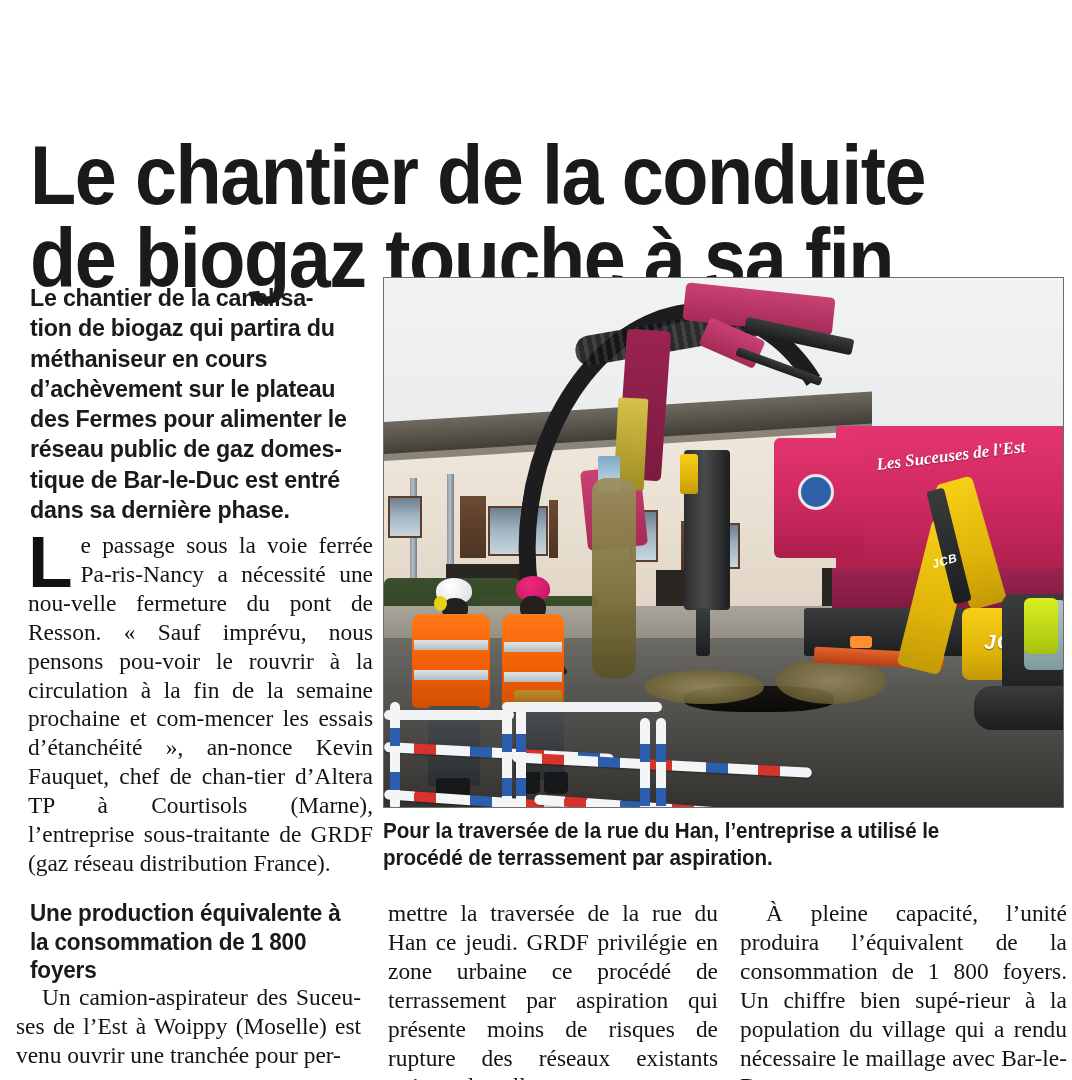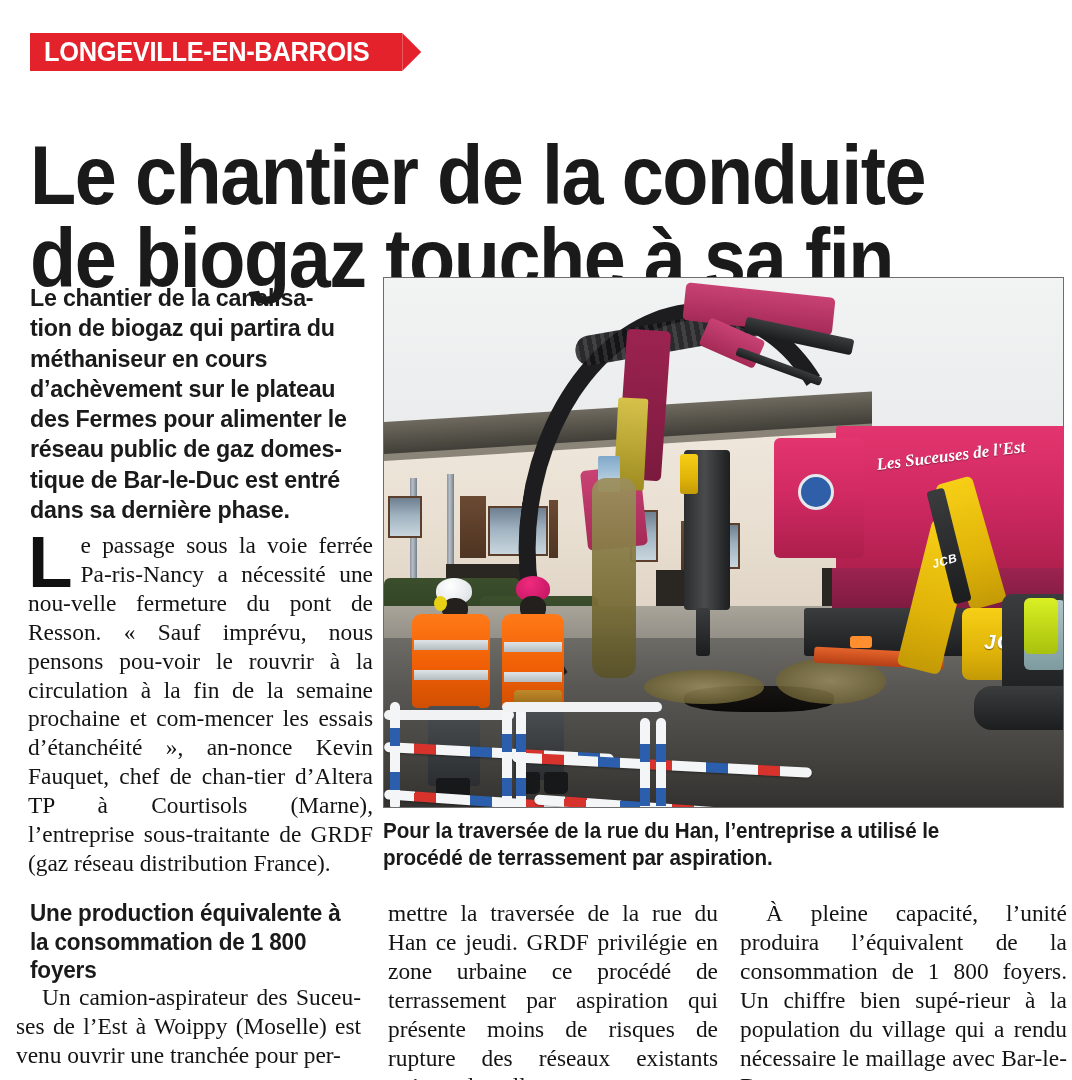--- a/index.html
+++ b/index.html
@@ -376,26 +376,20 @@
     color: #1a1a1a;
     transform: scaleX(0.96);
     transform-origin: left top;
   }
 </style>
 </head>
 <body>
 
 <div id="page">
 
-  <div id="kicker-wrap">
-    <div id="kicker-body">
-      <span id="kicker-text">LONGEVILLE-EN-BARROIS</span>
-    </div>
-    <div id="kicker-arrow"></div>
-  </div>
 
   <h1 id="headline">Le chantier de la conduite
 de biogaz touche à sa fin</h1>
 
   <div id="standfirst">Le chantier de la canalisa-tion de biogaz qui partira du méthaniseur en cours d’achèvement sur le plateau des Fermes pour alimenter le réseau public de gaz domes-tique de Bar-le-Duc est entré dans sa dernière phase.</div>
 
   <div id="left-body">
     <span class="dropcap">L</span><span>e passage sous la voie ferrée Pa-ris-Nancy a nécessité une nou-velle fermeture du pont de Resson. « Sauf imprévu, nous pensons pou-voir le rouvrir à la circulation à la fin de la semaine prochaine et com-mencer les essais d’étanchéité », an-nonce Kevin Fauquet, chef de chan-tier d’Altera TP à Courtisols (Marne), l’entreprise sous-traitante de GRDF (gaz réseau distribution France).</span>
   </div>
 

